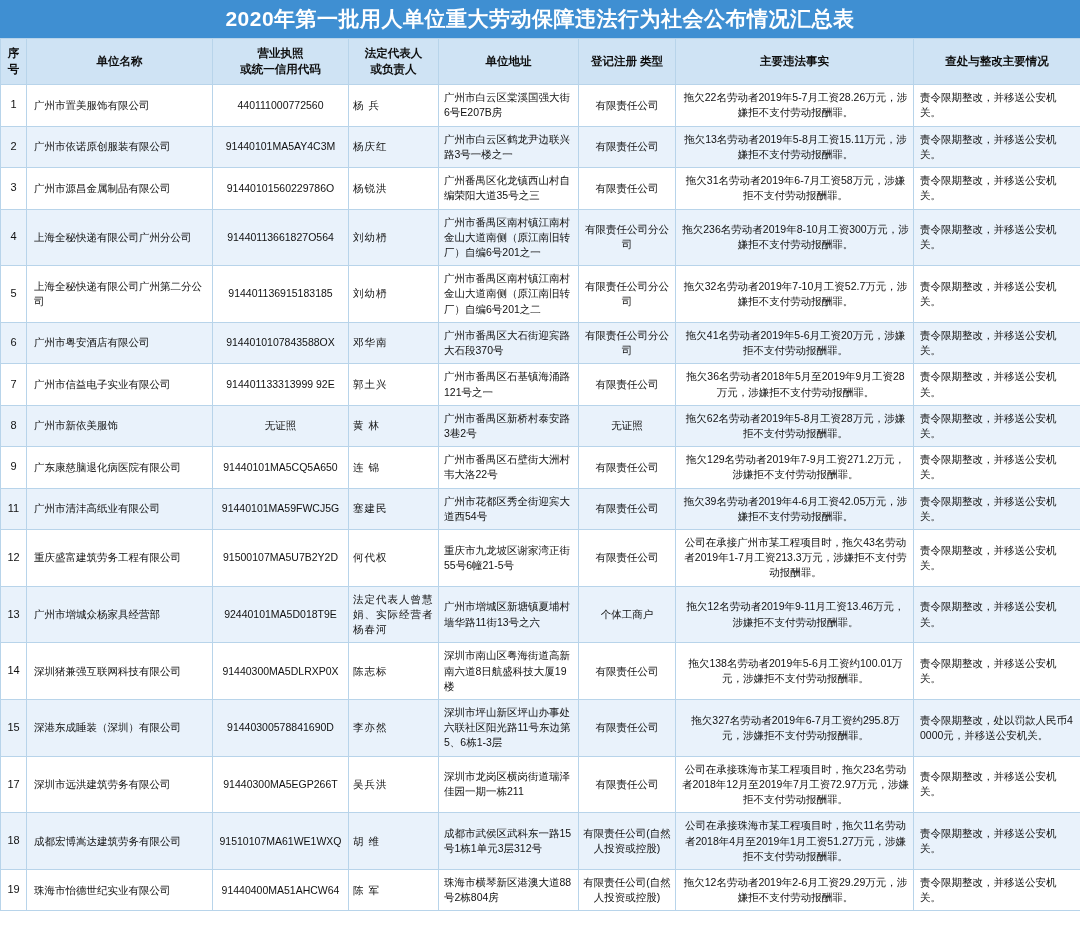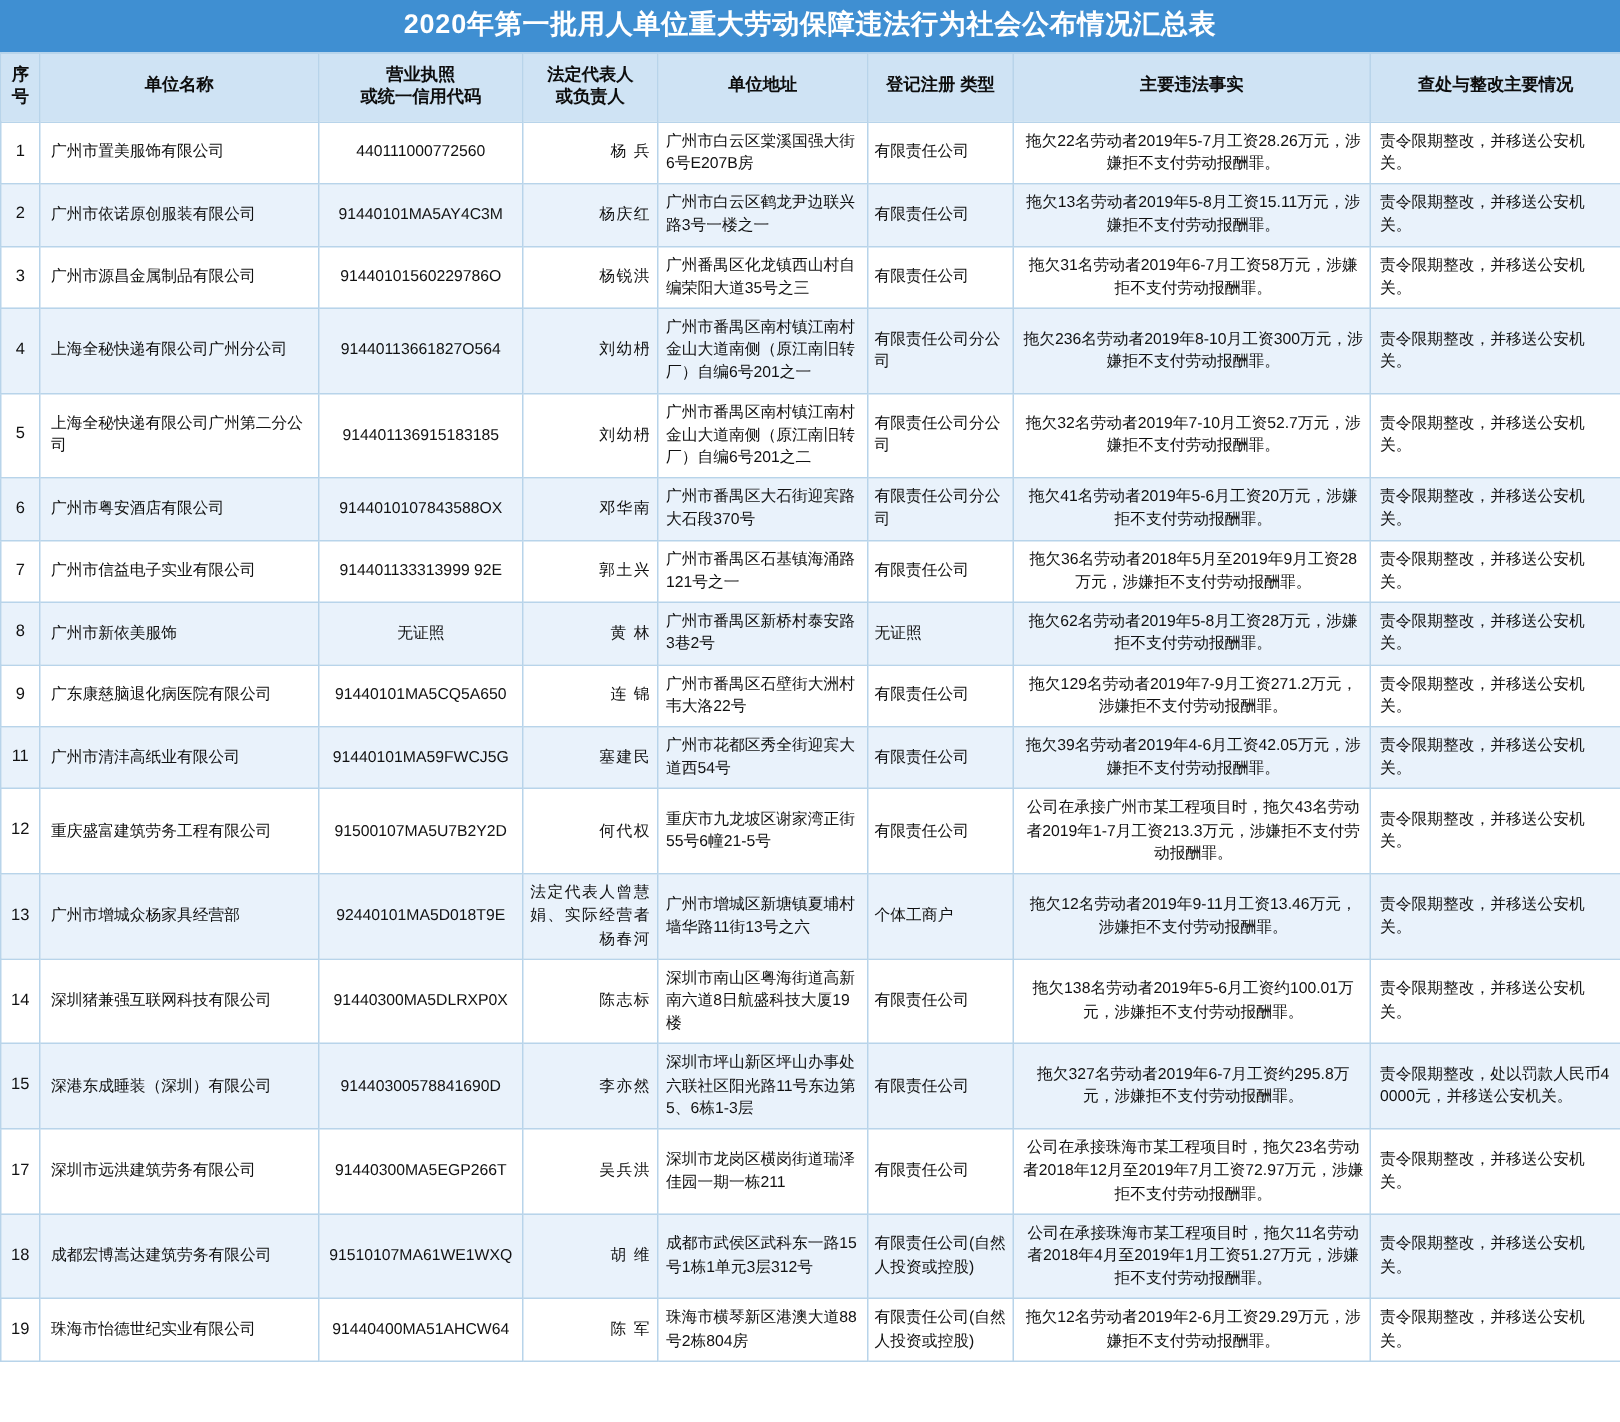--- a/index.html
+++ b/index.html
@@ -7,21 +7,21 @@
     width:1080px;
     background:#ffffff;
     font-family:"Liberation Sans","DejaVu Sans",sans-serif;
     -webkit-font-smoothing:antialiased;
   }
   .doc{width:1080px;box-sizing:border-box;}
   .title-bar{
     background:#3f8fd2;
     color:#ffffff;
     text-align:center;
-    font-size:18px;
+    font-size:21px;
     font-weight:bold;
     letter-spacing:0.5px;
     padding:6px 0 7px 0;
     line-height:1.2;
   }
   table{
     border-collapse:collapse;
     width:1080px;
     table-layout:fixed;
   }
@@ -41,23 +41,23 @@
     font-size:11.5px;
     color:#0d0d0d;
     padding:7px 3px;
     line-height:1.35;
   }
   tbody tr:nth-child(odd) td{background:#ffffff;}
   tbody tr:nth-child(even) td{background:#e9f2fb;}
   td.c-idx{text-align:center;width:26px;font-size:11px;}
   td.c-name{text-align:left;width:186px;padding-left:7px;margin-left:23px;}
   td.c-code{text-align:center;width:136px;}
-  td.c-rep{text-align:right;width:90px;letter-spacing:1px;}
+  td.c-rep{text-align:left;width:90px;letter-spacing:1px;}
   td.c-addr{text-align:left;width:140px;padding-left:5px;}
-  td.c-reg{width:97px;}
+  td.c-reg{text-align:center;width:97px;}
   td.c-fact{text-align:center;width:none;padding-left:6px;}
   td.c-handle{text-align:left;width:167px;padding-left:6px;}
   col.idx{width:26px;}
   col.name{width:186px;}
   col.code{width:136px;}
   col.rep{width:90px;}
   col.addr{width:140px;}
   col.reg{width:97px;}
   col.fact{width:238px;}
   col.handle{width:167px;}

